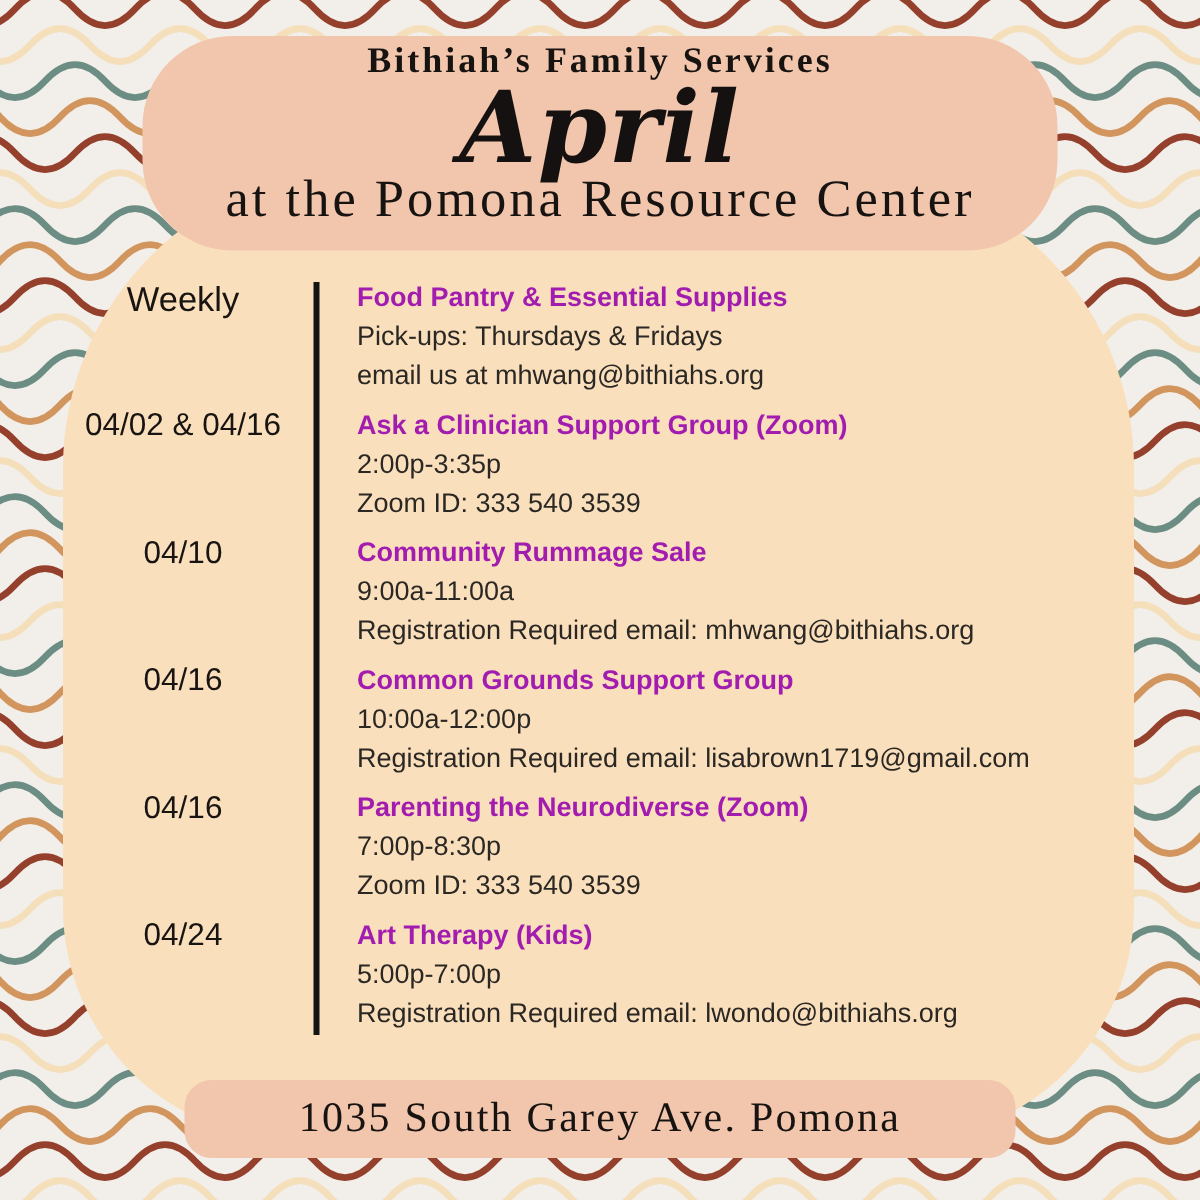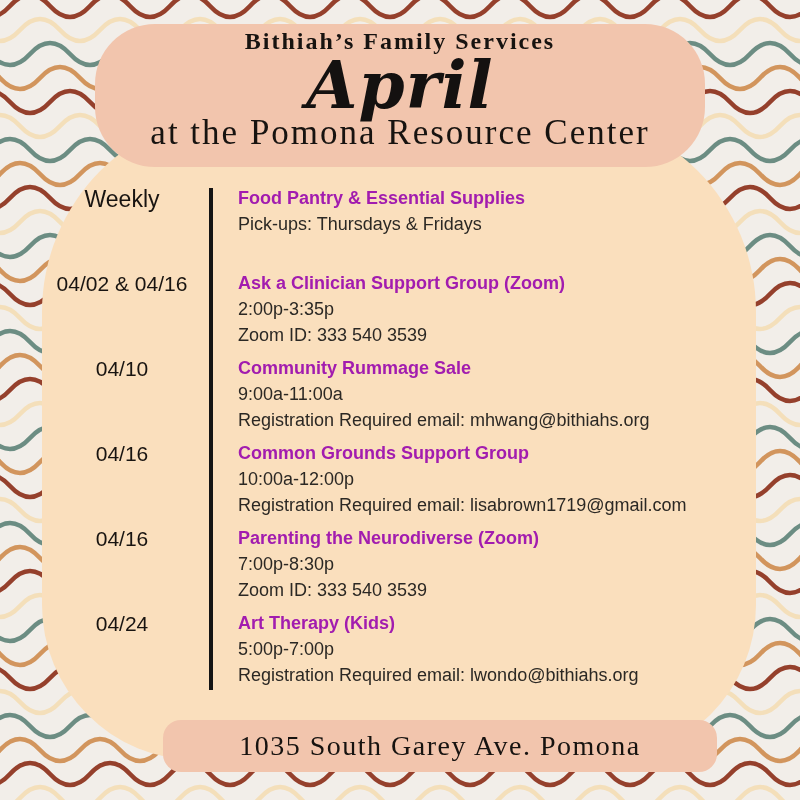--- a/index.html
+++ b/index.html
@@ -182,20 +182,21 @@
 
   <div class="divider" style="background-color: rgb(20, 20, 20);"></div>
 
   <div class="schedule">
 
     <div class="event-row">
       <div class="date-cell" style="font-size:23px;">Weekly</div>
       <div class="event-cell">
         <div class="event-title">Food Pantry &amp; Essential Supplies</div>
         <div class="event-line">Pick-ups: Thursdays &amp; Fridays</div>
+        <div class="event-line">email us at mhwang@bithiahs.org</div>
       </div>
     </div>
 
     <div class="event-row">
       <div class="date-cell">04/02 &amp; 04/16</div>
       <div class="event-cell">
         <div class="event-title">Ask a Clinician Support Group (Zoom)</div>
         <div class="event-line">2:00p-3:35p</div>
         <div class="event-line">Zoom ID: 333 540 3539</div>
       </div>
@@ -232,17 +233,17 @@
       <div class="date-cell">04/24</div>
       <div class="event-cell">
         <div class="event-title">Art Therapy (Kids)</div>
         <div class="event-line">5:00p-7:00p</div>
         <div class="event-line">Registration Required email: lwondo@bithiahs.org</div>
       </div>
     </div>
 
   </div>
 
-  <div class="footer-pill" style="background-color: rgb(242, 197, 173); margin-left: 40px;">
+  <div class="footer-pill" style="background-color: rgb(242, 197, 173);">
     <span>1035 South Garey Ave. Pomona</span>
   </div>
 
 </div>
 
 </body></html>

